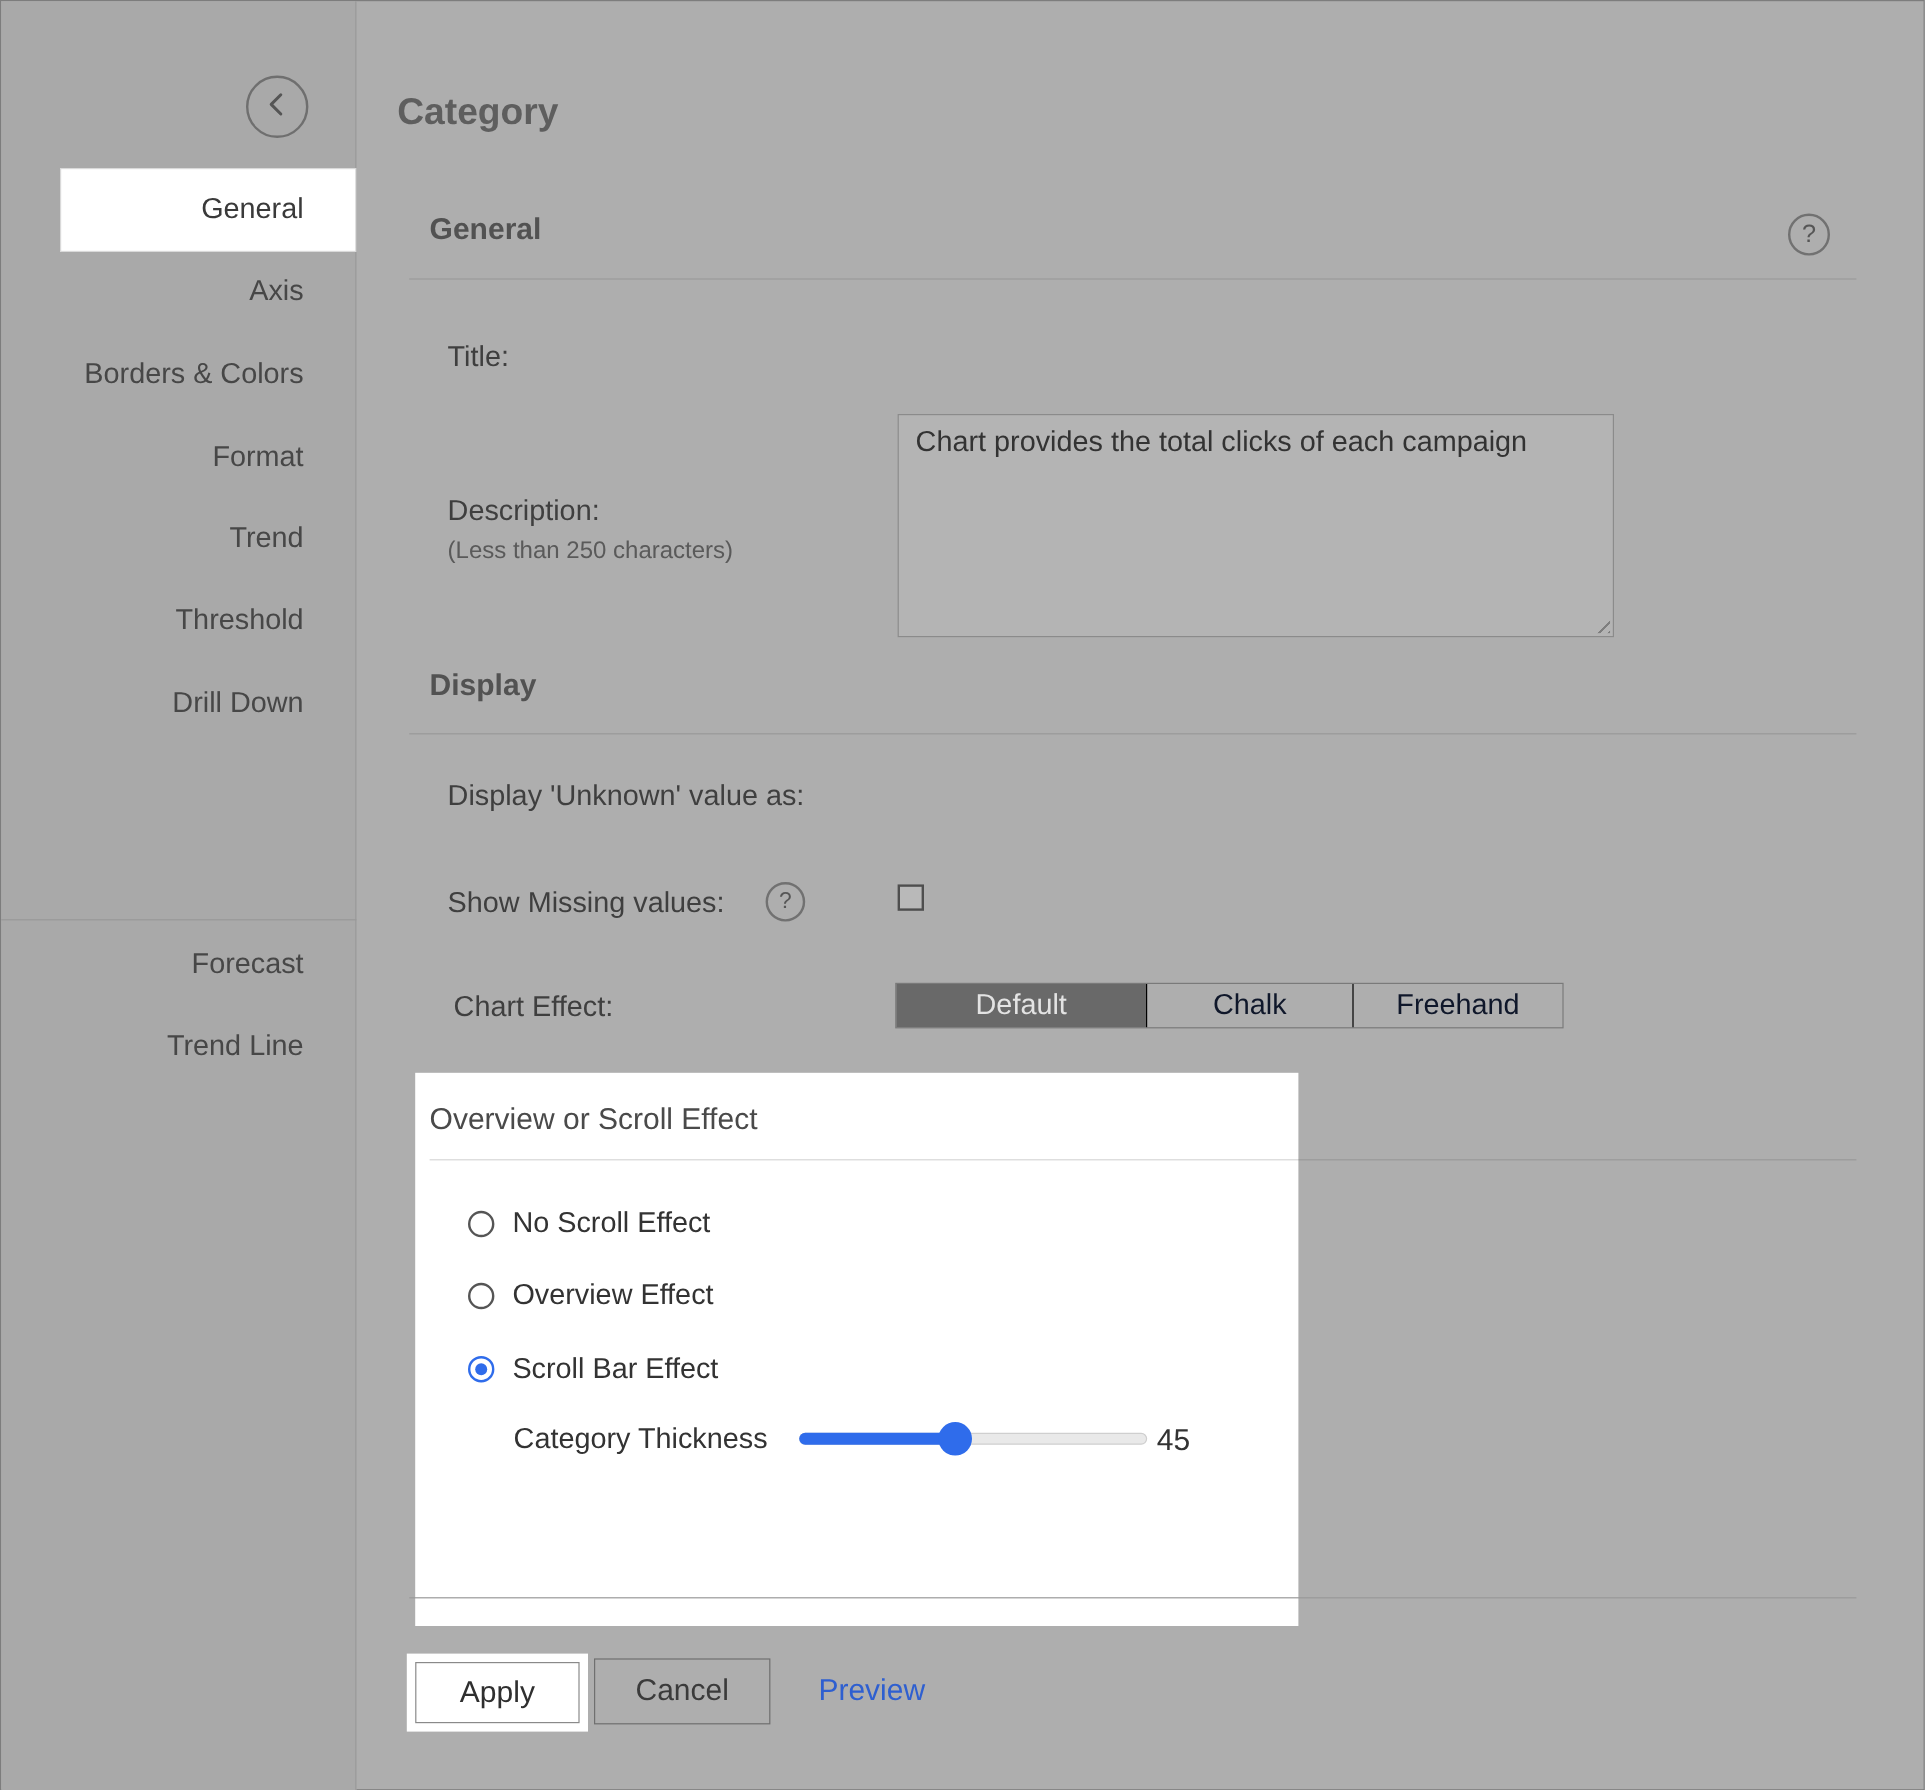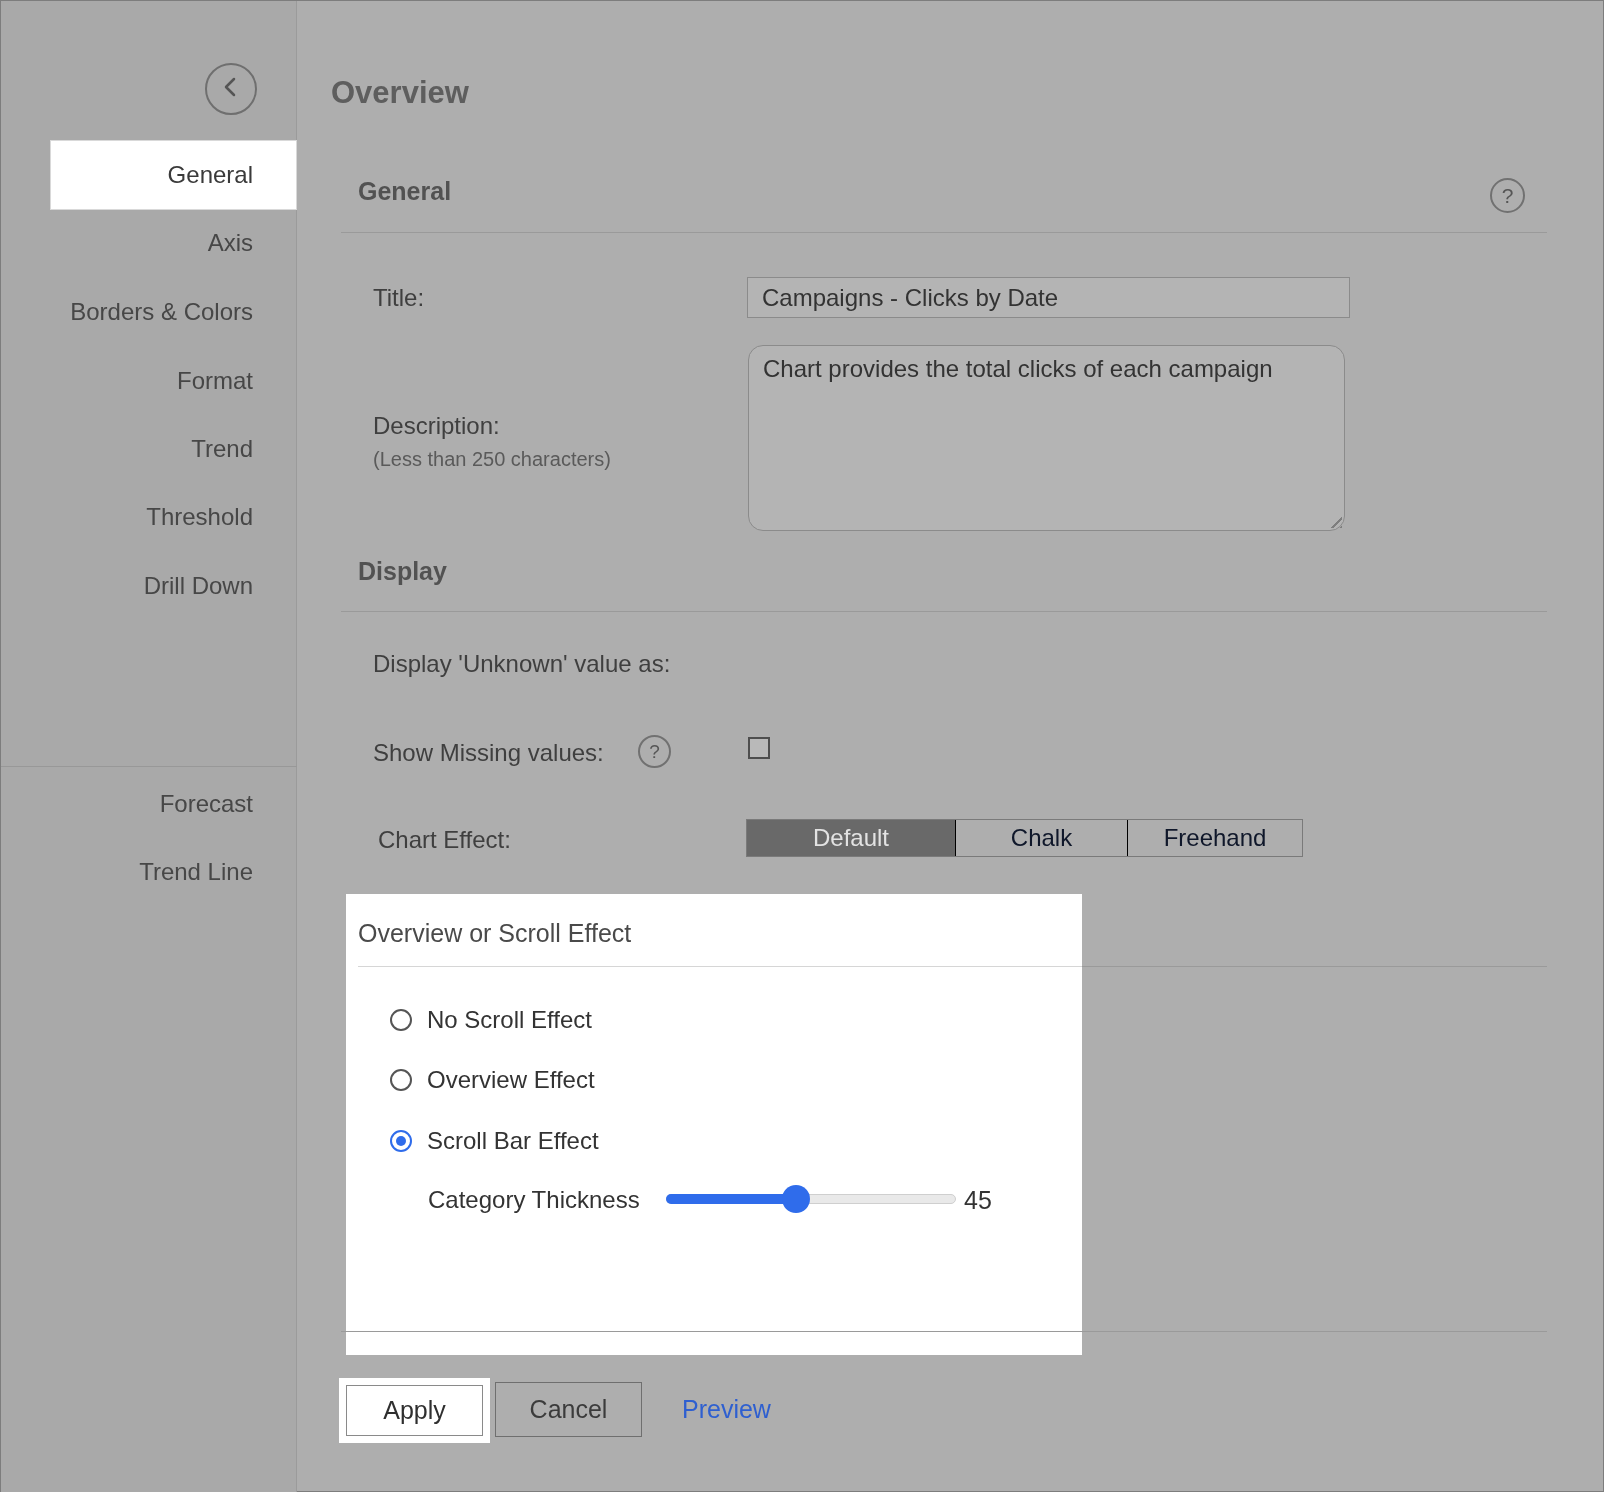--- a/index.html
+++ b/index.html
@@ -164,34 +164,33 @@
     <div class="side-item" style="top:291px"><span>Borders &amp; Colors</span></div>
     <div class="side-item" style="top:360px"><span>Format</span></div>
     <div class="side-item" style="top:428px"><span>Trend</span></div>
     <div class="side-item" style="top:496px"><span>Threshold</span></div>
     <div class="side-item" style="top:565px"><span>Drill Down</span></div>
     <div class="side-divider"></div>
     <div class="side-item" style="top:783px"><span>Forecast</span></div>
     <div class="side-item" style="top:851px"><span>Trend Line</span></div>
   </aside>
 
-  <h1 class="settings-title">Overview</h1>
+  <h1 class="settings-title">Category</h1>
 
   <h2 class="section-heading" style="left:357px; top:176px;">General</h2>
   <div class="help-circle" style="left:1489px; top:177px;">
       <span>?</span>
     </div>
   <div class="divider" style="left:340px; top:231px; width:1206px;"></div>
 
   <span class="lbl" style="left:372px; top:283px;">Title:</span>
-  <input class="field" style="left: 746px; top: 276px; width: 603px; height: 41px;" value="Campaigns - Clicks by Date">
 
   <span class="lbl" style="left:372px; top:411px;">Description:</span>
   <span class="hint" style="left:372px; top:447px;text-align:center;">(Less than 250 characters)</span>
-  <textarea class="field" style="left: 747px; top: 344px; width: 597px; height: 186px; border-radius: 15px;">Chart provides the total clicks of each campaign</textarea>
+  <textarea class="field" style="left: 747px; top: 344px; width: 597px; height: 186px;">Chart provides the total clicks of each campaign</textarea>
   <div class="resize-grip" style="left:1326px; top:512px;"></div>
 
   <h2 class="section-heading" style="left:357px; top:556px;">Display</h2>
   <div class="divider" style="left:340px; top:610px; width:1206px;"></div>
 
   <span class="lbl" style="left:372px; top:649px;">Display 'Unknown' value as:</span>
 
   <span class="lbl" style="left:372px; top:738px;">Show Missing values:</span>
   <div class="help-circle" style="left:637px; top:734px; width:33px; height:33px; font-size:19px;">
       <span>?</span>

